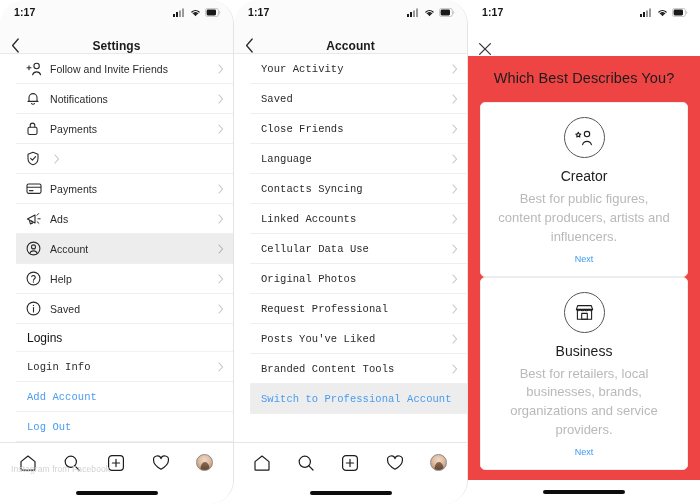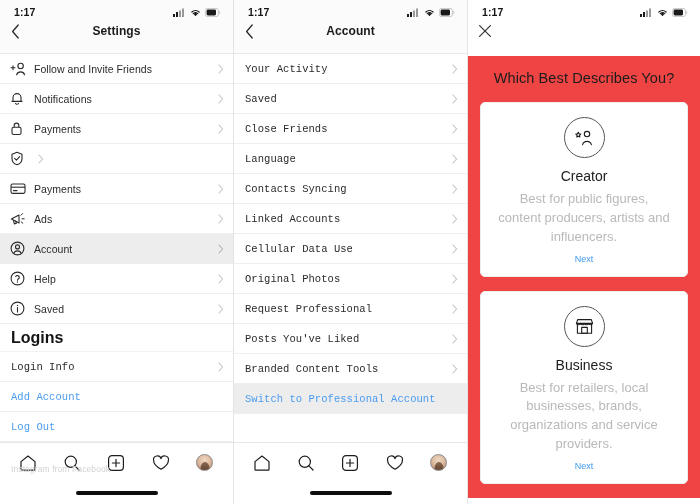--- a/index.html
+++ b/index.html
@@ -10,73 +10,74 @@
     overflow: hidden;
   }
   .screens { display: flex; width: 700px; height: 504px; }
   .phone {
     position: relative;
     height: 504px;
     background: #ffffff;
     border-right: 1px solid #e4e4e4;
     display: flex; flex-direction: column;
     overflow: hidden;
+    border-radius: 24px;
   }
   .phone.p1 { width: 234px; }
   .phone.p2 { width: 234px; }
   .phone.p3 { width: 232px; border-right: none; }
 
   
   .statusbar {
     height: 24px; flex: 0 0 24px;
     display: flex; align-items: center; justify-content: space-between;
     padding: 0 12px 0 14px;
     background: #fbfbfb;
   }
   .sb-time { font-size: 10.5px; font-weight: bold; color: #151515; letter-spacing: .1px; }
   .sb-icons { display: flex; align-items: center; gap: 4px; }
   .sb-icons svg { display: block; }
 
   
   .navbar {
     height: 30px; flex: 0 0 30px;
     position: relative;
-    display: flex; align-items: flex-start;
+    display: flex; align-items: flex-end;
     background: #fbfbfb;
     border-bottom: 1px solid #e9e9e9;
   }
   .nav-back { width: 30px; display: flex; align-items: center; justify-content: center; cursor: pointer; }
   .nav-title {
     position: absolute; left: 0; right: 0; text-align: center;
     font-size: 12px; font-weight: bold; color: #1a1a1a; letter-spacing: .1px;
     pointer-events: none;
   }
   .navbar.plain { background: #ffffff; border-bottom: none; height: 32px; flex: 0 0 32px; }
   .nav-close { width: 34px; display: flex; align-items: center; justify-content: center; cursor: pointer; }
 
   
-  .list { flex: 1 1 auto; overflow: hidden; background: #fff; }
+  .list { flex: 1 1 auto; overflow: hidden; background: #fff; margin-left: 16px; }
   .row {
     height: 30px;
     display: flex; align-items: center;
     padding: 0 9px 0 10px;
     border-bottom: 1px solid #efefef;
     cursor: pointer;
   }
   .row.selected { background: #ededed; }
   .row .ico { width: 24px; flex: 0 0 24px; display: flex; align-items: center; }
   .row .label { flex: 1 1 auto; font-size: 10.5px; color: #2a2a2a; letter-spacing: .05px; }
   .row .label.blue { color: #4a9cf0; }
   .row .chev { flex: 0 0 10px; display: flex; align-items: center; justify-content: flex-end; }
   .row.noicon { padding-left: 11px; font-family: Liberation Mono, monospace; }
   .row.noicon .label { font-size: 10.5px; }
 
   .section-head {
     height: 28px; display: flex; align-items: center;
-    padding: 0 11px; font-size: 16px; font-weight: bold; color: #131313;
+    padding: 0 11px; font-size: 12px; font-weight: normal; color: #131313;
     border-bottom: 1px solid #f2f2f2;
     background: #fff;
   }
 
   .footnote {
     position: absolute; left: 11px; bottom: 30px;
     font-size: 8.5px; color: #d2d2d2; letter-spacing: .1px;
   }
 
   
@@ -106,21 +107,20 @@
 
   
   .p3-body { flex: 1 1 auto; padding: 0 12px; background: #ef4444; }
   .p3-title {
     text-align: center; font-size: 14.5px; color: #1c1c1c;
     margin: 14px 0 16px; letter-spacing: .1px;
   }
   .card {
     border: 1px solid #ededed; border-radius: 5px;
     background: #fff; padding: 14px 10px 12px;
-    margin-bottom: 14px;
     text-align: center;
     cursor: pointer;
   }
   .card-circle {
     width: 41px; height: 41px; border-radius: 50%;
     border: 1.1px solid #555; margin: 0 auto 10px;
     display: flex; align-items: center; justify-content: center;
   }
   .card-title { font-size: 14px; color: #1c1c1c; margin-bottom: 6px; }
   .card-desc { font-size: 13px; color: #b9b9b9; line-height: 1.45; margin-bottom: 7px; padding: 0 6px; }

